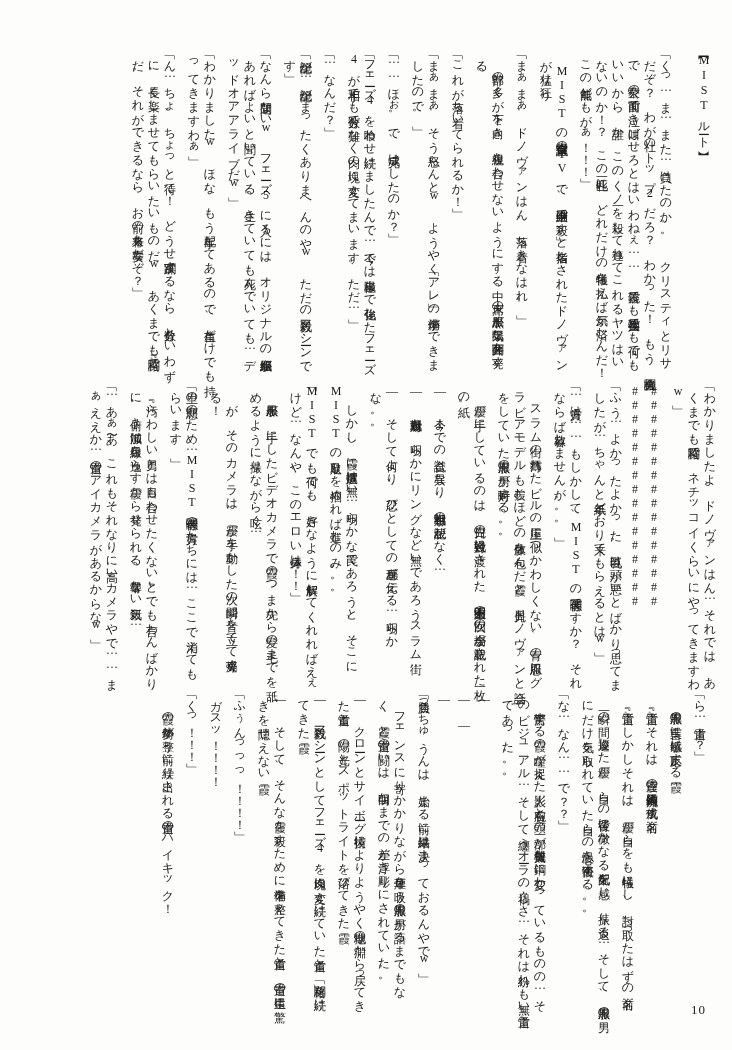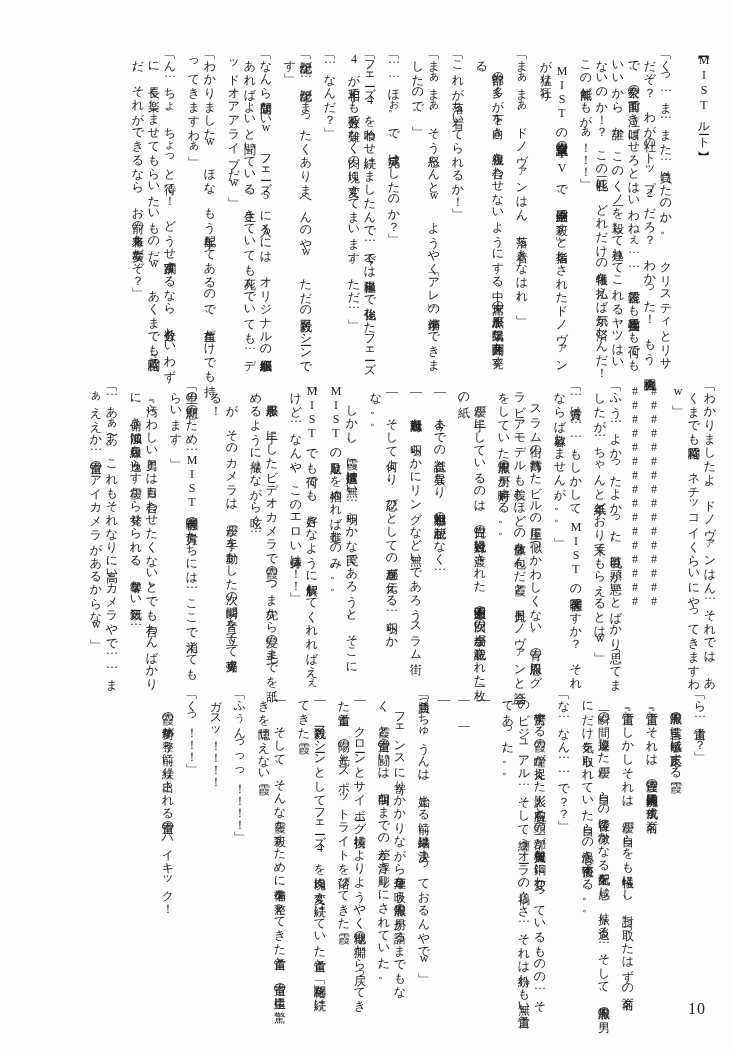--- a/index.html
+++ b/index.html
@@ -40,21 +40,21 @@
   .band p.dash {
     margin-block-end: 4px;
   }
   .band-1 { top: 52px;  right: 20px; height: 324px; }
   .band-2 { top: 384px; right: 14px; height: 302px; }
   .band-3 { top: 692px; right: 24px; height: 322px; }
   .page-number {
     position: absolute;
     right: 26px;
     bottom: 32px;
-    font-size: 16px;
+    font-size: 13px;
     letter-spacing: 1px;
     color: #222;
   }
 </style>
 </head>
 <body>
 
 <div class="page">
 
   <section class="band band-1">

